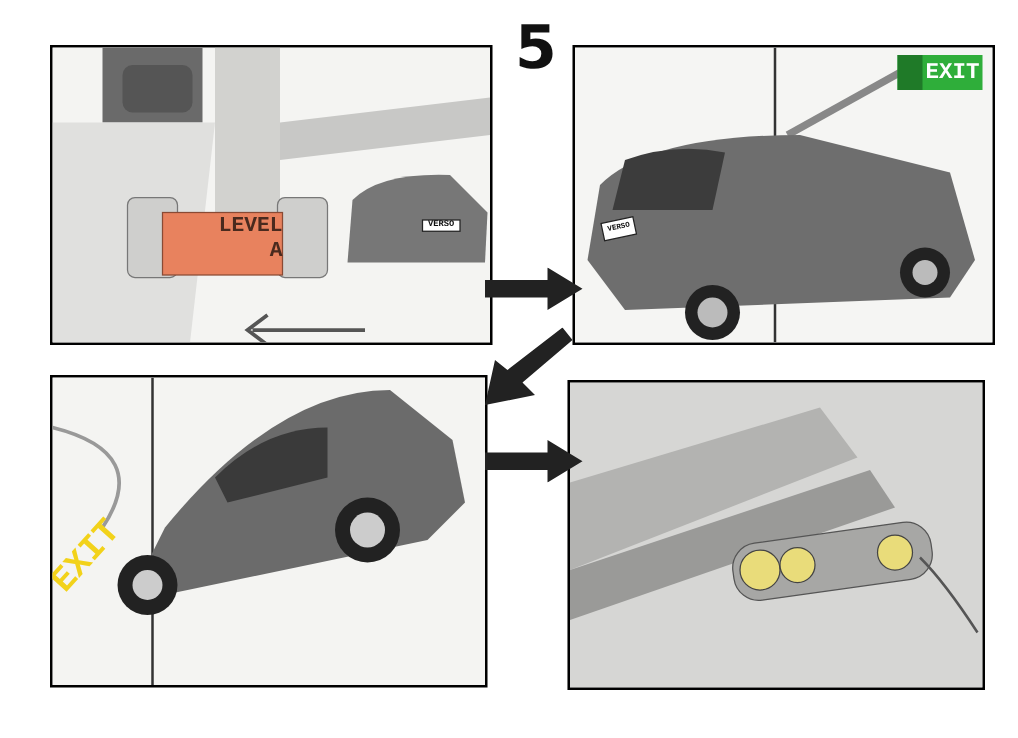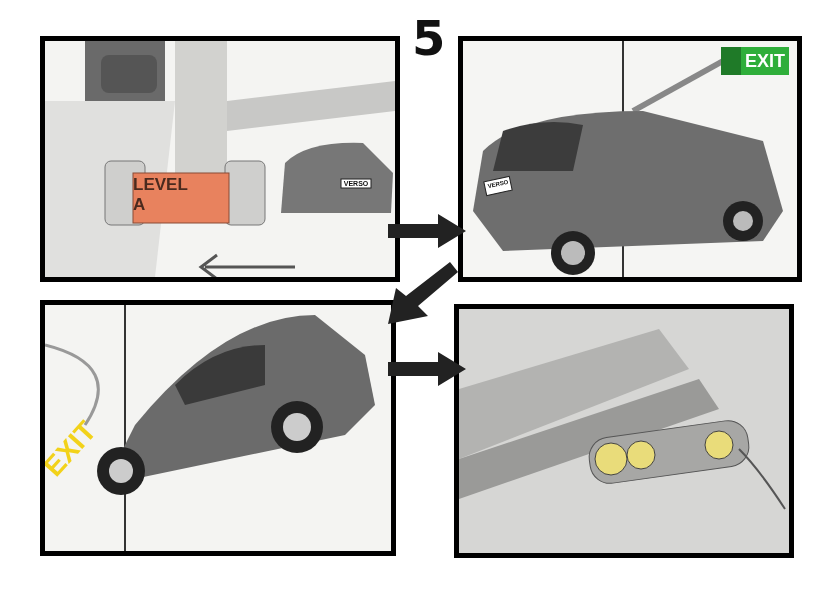--- a/index.html
+++ b/index.html
@@ -1,18 +1,18 @@
 <!DOCTYPE html>
 <html><head>
 <meta charset="utf-8">
 <style>
   html,body{margin:0;padding:0;background:#ffffff;}
   body{width:814px;height:590px;position:relative;overflow:hidden;font-family:"Liberation Sans",sans-serif;}
   .page-number{position:absolute;left:412px;top:14px;font-size:48px;font-weight:bold;color:#111;font-family:"DejaVu Sans",sans-serif;line-height:1;}
-  .panel{position:absolute;border:5px solid #000000;background:#f6f6f4;overflow:hidden;}
+  .panel{position:absolute;border:2px solid #000000;background:#f6f6f4;overflow:hidden;font-family:Liberation Mono, monospace;}
   #p1{left:40px;top:36px;width:350px;height:236px;}
   #p2{left:458px;top:36px;width:334px;height:236px;}
   #p3{left:40px;top:300px;width:346px;height:246px;}
   #p4{left:454px;top:304px;width:330px;height:244px;background:#d9d9d7;}
   .arrow{position:absolute;}
   svg{display:block;}
 </style>
 </head>
 <body>
 
@@ -26,21 +26,21 @@
     <path d="M0 60 L130 60 L110 236 L0 236 Z" fill="#e0e0de"></path>
     <rect x="130" y="0" width="52" height="170" fill="#d2d2cf"></rect>
     <path d="M182 60 L350 40 L350 70 L182 90 Z" fill="#c8c8c6"></path>
     <rect x="60" y="120" width="40" height="64" rx="6" fill="#cfcfcd" stroke="#777"></rect>
     <rect x="180" y="120" width="40" height="64" rx="6" fill="#cfcfcd" stroke="#777"></rect>
     <rect x="88" y="132" width="96" height="50" fill="#e8825e" stroke="#8a4a34"></rect>
     <path d="M240 122 Q262 100 318 102 L348 132 L346 172 L236 172 Z" fill="#777"></path>
     <rect x="296" y="138" width="30" height="9" fill="#fff" stroke="#222"></rect>
     <path d="M250 226 L160 226 M172 214 L156 226 L172 238" stroke="#555" stroke-width="3" fill="none"></path>
   </svg>
-  <div style="position:absolute;left:88px;top:134px;width:96px;text-align:left;font-weight:bold;color:#4a2a1e;font-size:17px;line-height:20px;">
+  <div style="position:absolute;left:88px;top:134px;width:96px;text-align:right;font-weight:bold;color:#4a2a1e;font-size:17px;line-height:20px;">
     <div>LEVEL</div>
     <div>A</div>
   </div>
   <div style="position:absolute;left:296px;top:138px;width:30px;text-align:center;font-size:7px;font-weight:bold;color:#111;line-height:9px;">VERSO</div>
 </div>
 
 <div id="p2" class="panel">
   <svg width="334" height="236">
     <rect x="0" y="0" width="334" height="236" fill="#f5f5f3"></rect>
     <path d="M160 0 L160 236" stroke="#333" stroke-width="2"></path>

